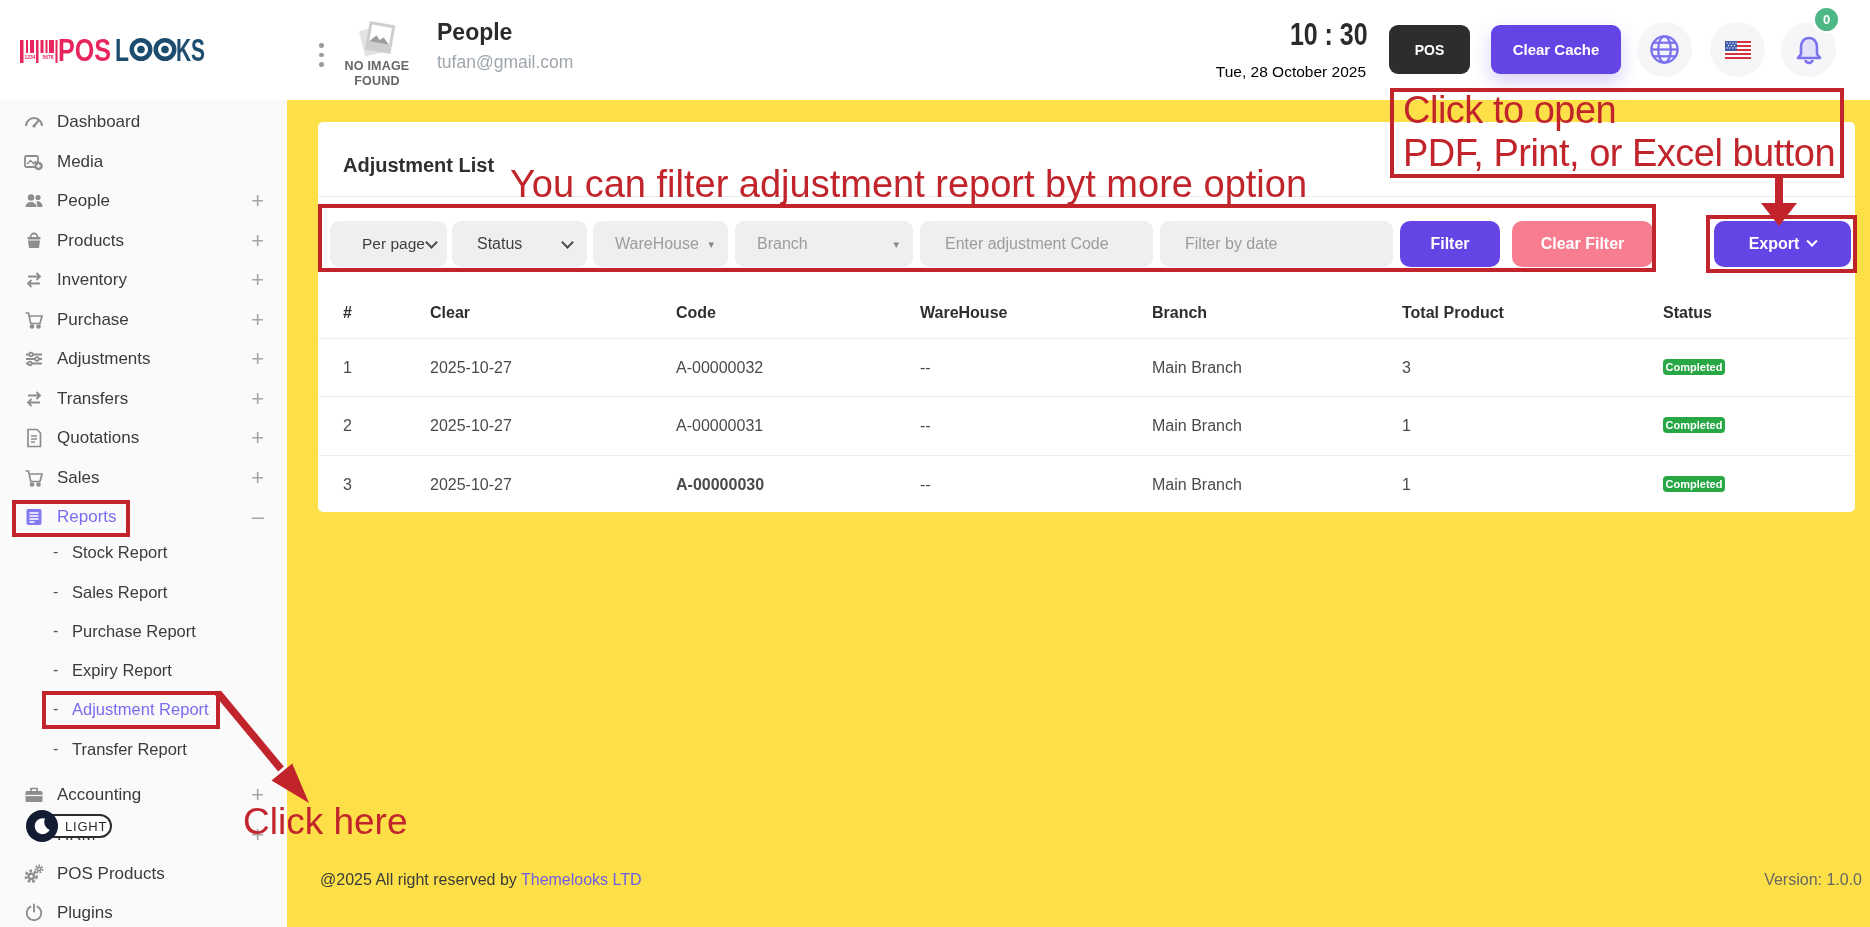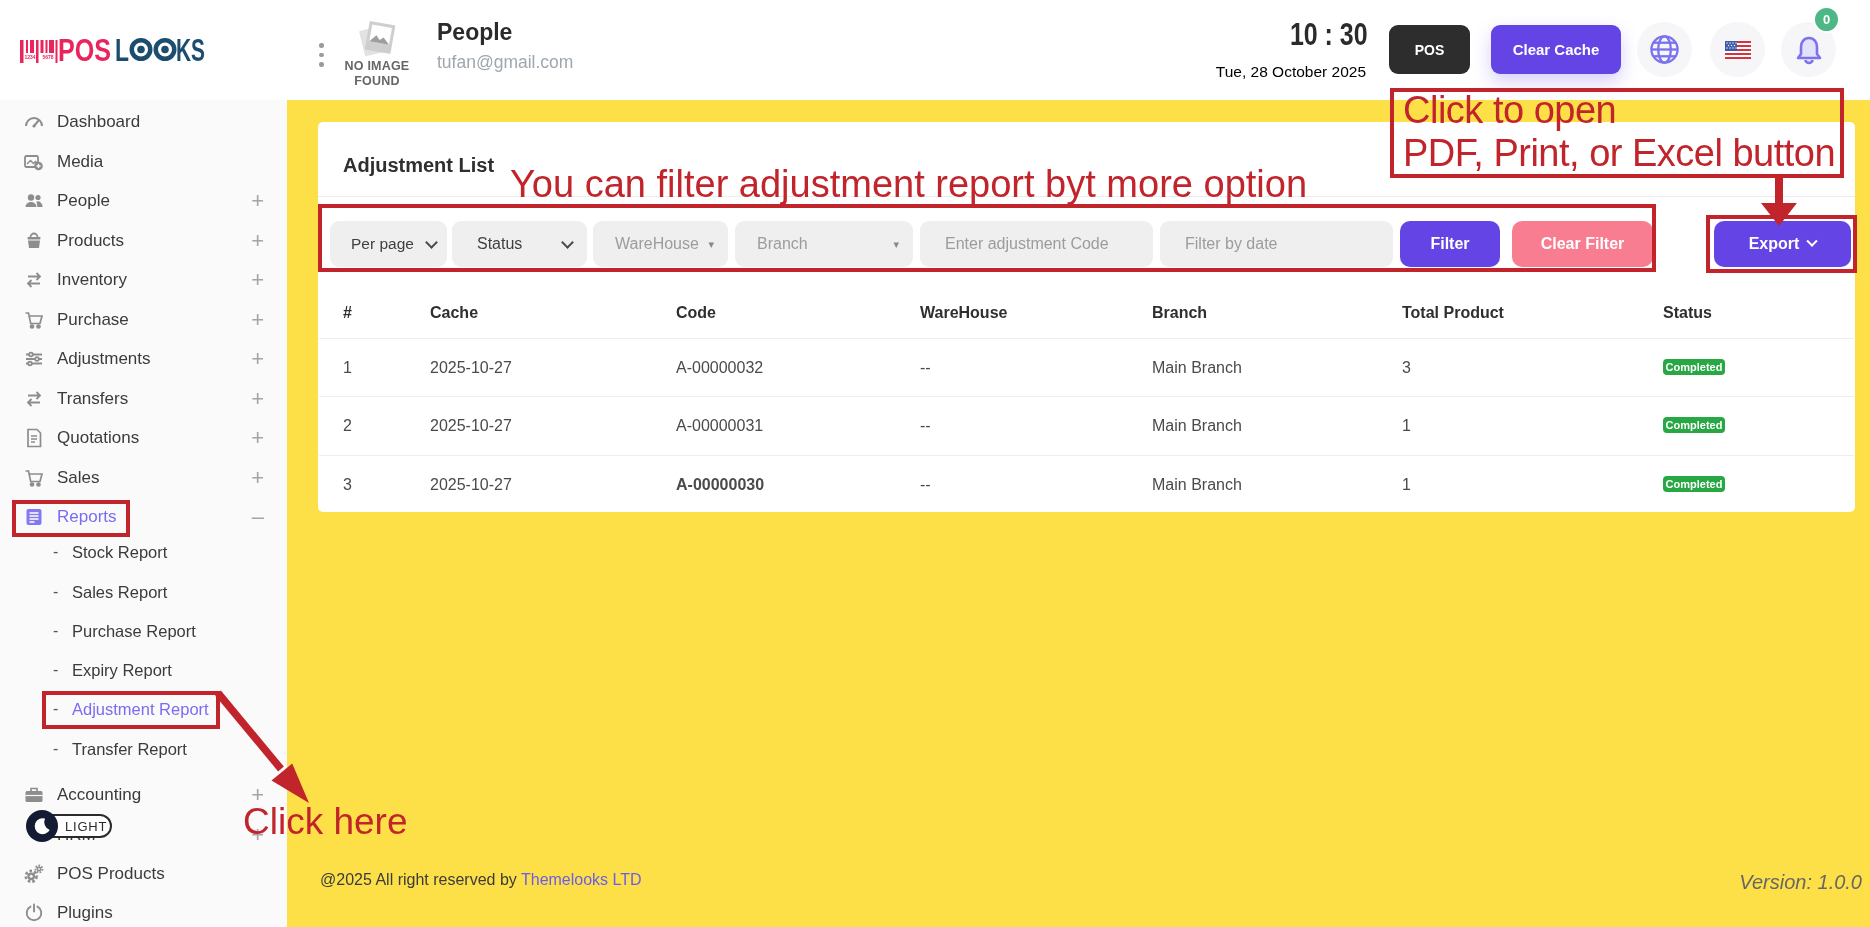--- a/index.html
+++ b/index.html
@@ -304,32 +304,32 @@
         <path d="M19 8.5 a8 8 0 1 0 4.7 11.5 a8.5 8.5 0 0 1 -4.7 -11.5 z" fill="#fff"></path>
       </svg>
   </div>
 </div>
 
 <div id="main">
   <div id="card">
     <div id="cardtitle">Adjustment List</div>
     <div id="cardhead-line"></div>
 
-    <div class="fctl" style="left:12px; width:117px; padding-left:21px; font-size:15.5px;">Per page<span class="chev" style="right:11px;"></span></div>
+    <div class="fctl" style="left:12px; width:117px; padding-left:32px; font-size:15.5px;">Per page<span class="chev" style="right:11px;"></span></div>
     <div class="fctl" style="left:134px; width:135px; padding-left:25px;">Status<span class="chev"></span></div>
     <div class="fctl ph" style="left:275px; width:135px; padding-left:22px;">WareHouse<span class="tri">▾</span></div>
     <div class="fctl ph" style="left:417px; width:178px; padding-left:22px;">Branch<span class="tri">▾</span></div>
     <div class="fctl ph" style="left:602px; width:233px; padding-left:25px;">Enter adjustment Code</div>
     <div class="fctl ph" style="left:842px; width:233px; padding-left:25px;">Filter by date</div>
     <div class="fbtn" style="left:1082px; width:100px; background:#6444e4;">Filter</div>
     <div class="fbtn" style="left:1194px; width:141px; background:#f87d90;">Clear Filter</div>
     <div class="fbtn" style="left:1396px; width:137px; background:#6444e4;">Export <span style="width:8px; height:8px; border-right:2.2px solid #fff; border-bottom:2.2px solid #fff; transform:rotate(45deg) translate(-2px,-2px); margin-left:9px; display:inline-block;"></span></div>
 
     <div class="th" style="left:25px; top:182px;">#</div>
-    <div class="th" style="left:112px; top:182px;">Cache</div>
+    <div class="th" style="left:112px; top:182px;">Clear</div>
     <div class="th" style="left:358px; top:182px;">Code</div>
     <div class="th" style="left:602px; top:182px;">WareHouse</div>
     <div class="th" style="left:834px; top:182px;">Branch</div>
     <div class="th" style="left:1084px; top:182px;">Total Product</div>
     <div class="th" style="left:1345px; top:182px;">Status</div>
     <div class="rowline" style="top:216px;"></div>
     <div class="td" style="left:25px; top:237px;">1</div>
     <div class="td" style="left:112px; top:237px;">2025-10-27</div>
     <div class="td" style="left:358px; top:237px;">A-00000032</div>
     <div class="td" style="left:602px; top:237px;">--</div>
@@ -348,21 +348,21 @@
     <div class="td" style="left:25px; top:354px;">3</div>
     <div class="td" style="left:112px; top:354px;">2025-10-27</div>
     <div class="td" style="left:358px; top:354px;font-weight:bold;">A-00000030</div>
     <div class="td" style="left:602px; top:354px;">--</div>
     <div class="td" style="left:834px; top:354px;">Main Branch</div>
     <div class="td" style="left:1084px; top:354px;">1</div>
     <div class="badge" style="left:1345px; top:354px;">Completed</div>
   </div>
   <div id="footer">
     <div style="position:absolute; left:33px; top:771px; font-size:16px; color:#3b3b3b;">@2025 All right reserved by <span style="color:#6c5ce7;">Themelooks LTD</span></div>
-    <div style="position:absolute; right:8px; top:771px; font-size:20px; color:#666; width:200px; text-align:right;font-style:italic;">Version: 1.0.0</div>
+    <div style="position:absolute; right:8px; top:771px; font-size:16px; color:#666; width:200px; text-align:right;">Version: 1.0.0</div>
   </div>
 </div>
 
 <div id="ann">
   <div class="redbox" style="left:318px; top:204px; width:1338px; height:68px;"></div>
   <div class="redbox" style="left:1706px; top:215px; width:151px; height:58px;"></div>
   <div class="redbox" style="left:1390px; top:88px; width:454px; height:90px; border-width:4px;"></div>
   <div class="redtext" style="left:1403px; top:89px; font-size:38px; letter-spacing:-0.5px;">Click to open</div>
   <div class="redtext" style="left:1403px; top:132px; font-size:38px; letter-spacing:-0.5px;">PDF, Print, or Excel button</div>
   <svg class="abs" style="left:1760px; top:178px; z-index:51;" width="38" height="49" viewBox="0 0 38 49">

